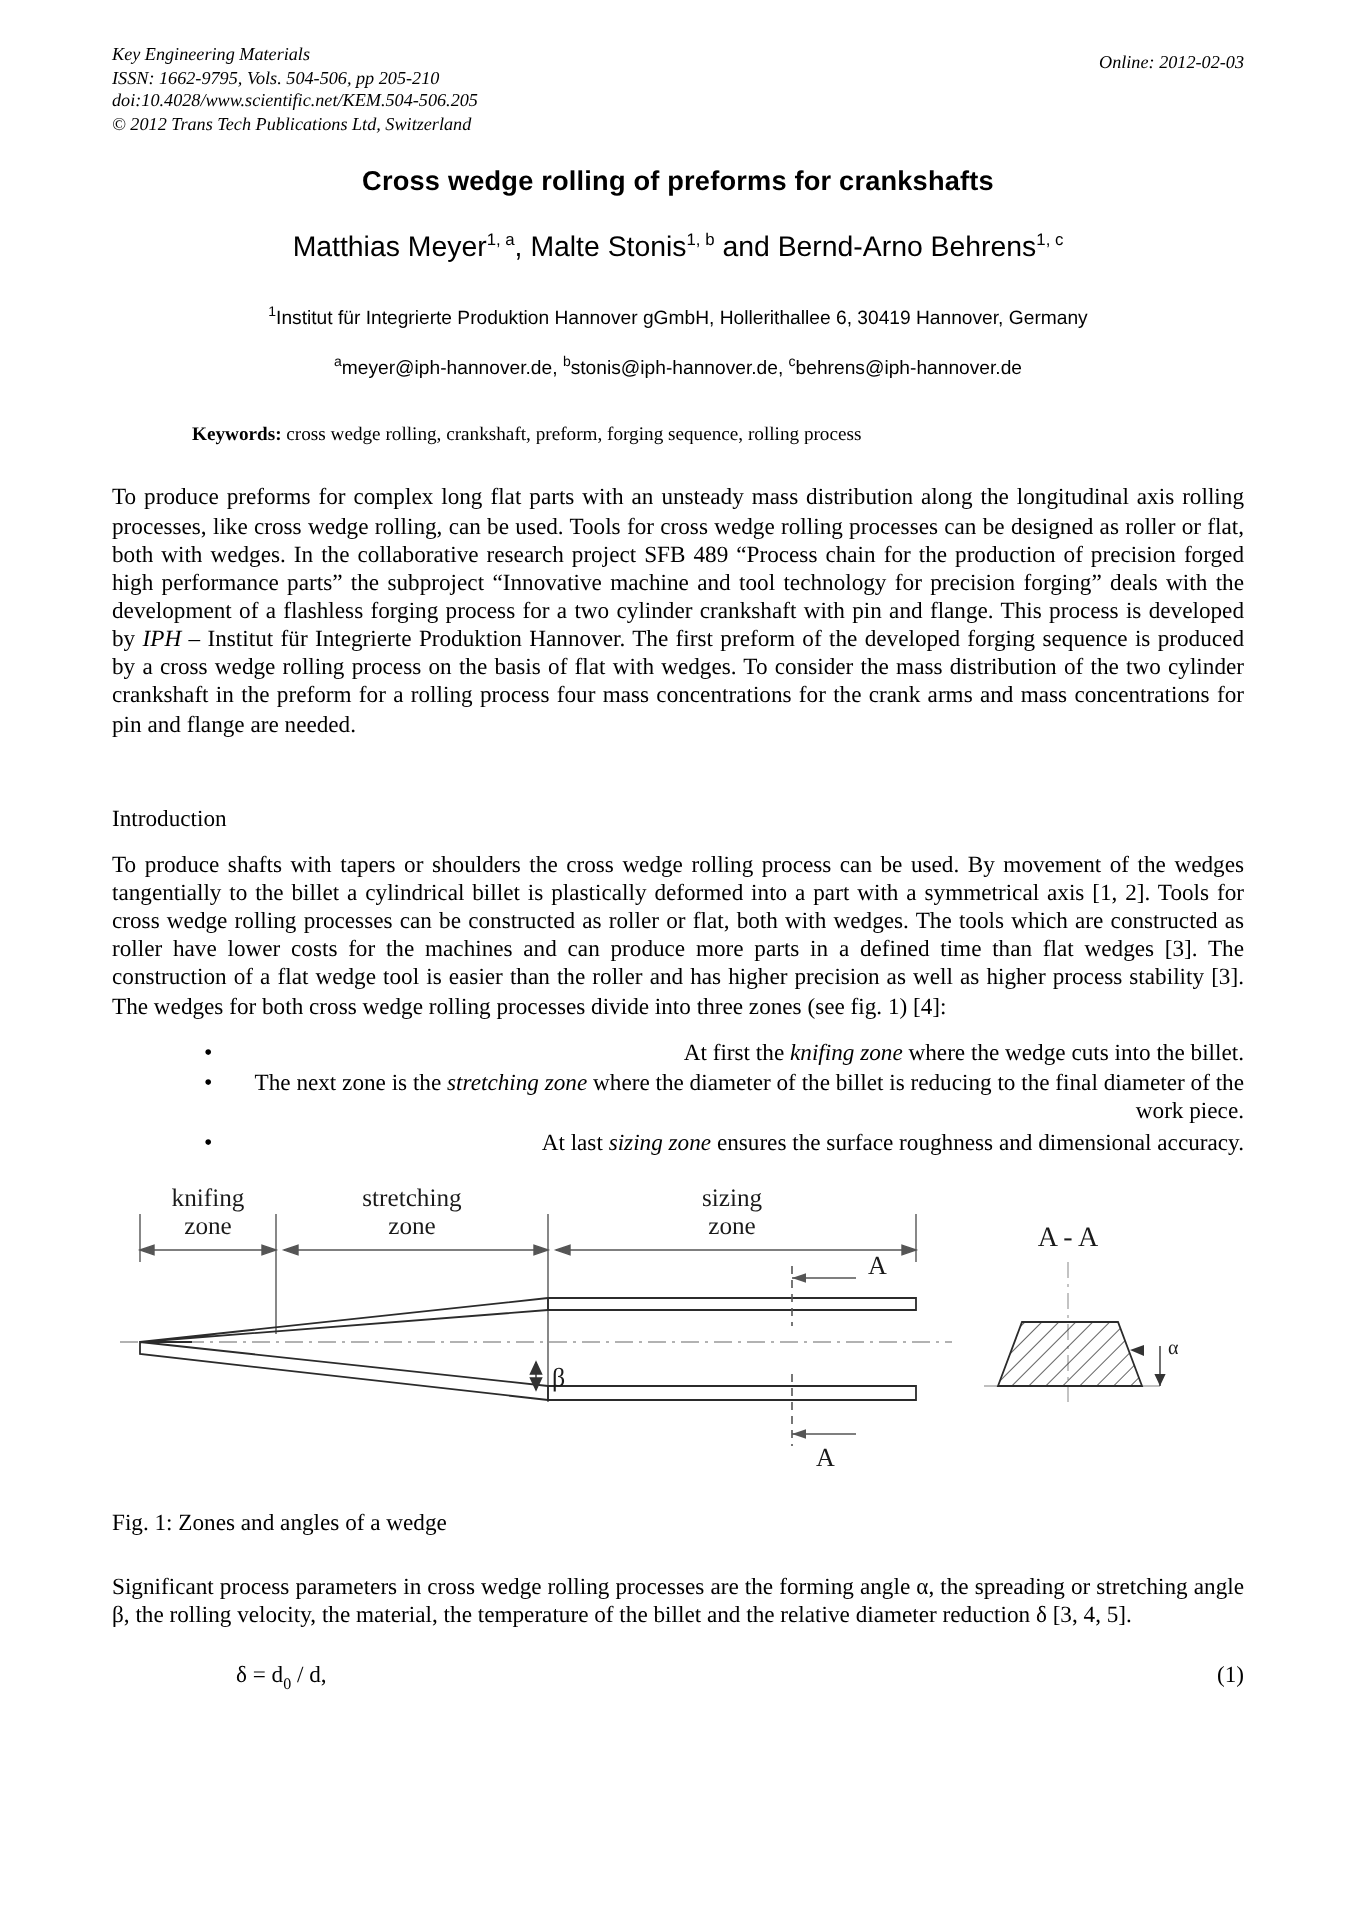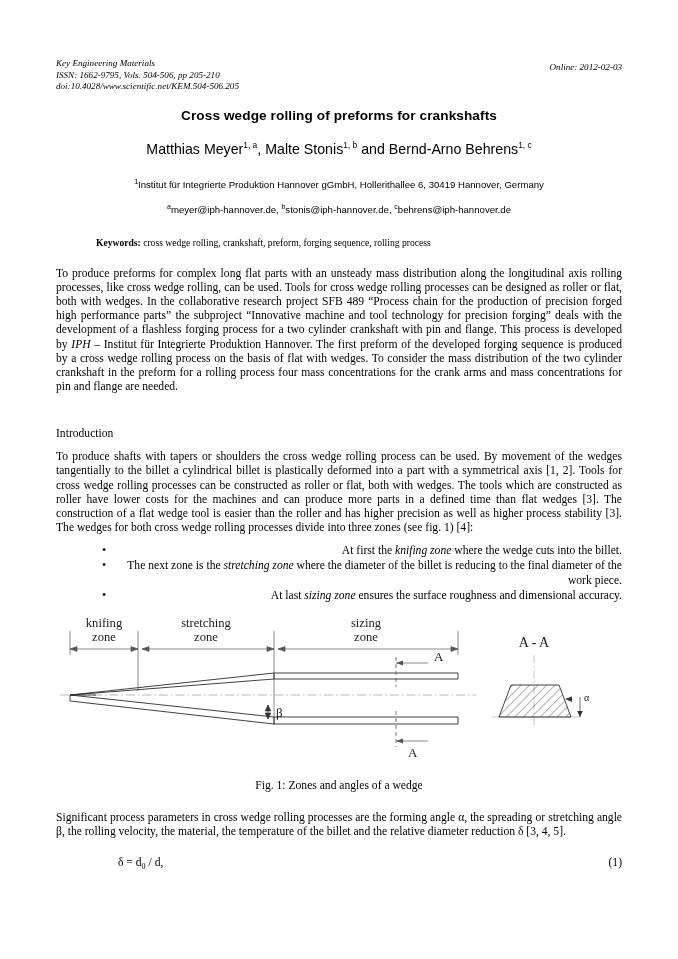--- a/index.html
+++ b/index.html
@@ -30,21 +30,21 @@
   }
 
   
   .journal-header {
     position: relative;
     font-style: italic;
     font-size: 9.1px;
     line-height: 11.6px;
     font-family: "Liberation Serif", serif;
   }
-  .journal-header .left-block { width: 400px; margin-top: 36px; }
+  .journal-header .left-block { width: 400px; }
   .journal-header .online-date {
     position: absolute;
     right: 0;
     top: 4px;
     font-style: italic;
     font-size: 9.1px;
     white-space: nowrap;
   }
 
   
@@ -149,21 +149,20 @@
 
   
   .figure-wrap {
     position: relative;
     width: 566px;
     height: 158px;
     margin-top: 12px;
   }
   .figure-svg { display: block; }
   .figure-caption {
-    text-align: center;
     font-family: "Liberation Serif", serif;
     font-size: 11.6px;
     margin-top: 6px;
   }
 
   
   .equation-row {
     position: relative;
     font-family: "Liberation Serif", serif;
     font-size: 11.6px;
@@ -190,20 +189,21 @@
 <body>
 
 <div class="page">
   <div class="content">
 
     <div class="journal-header">
       <div class="left-block">
         <div>Key Engineering Materials</div>
         <div>ISSN: 1662-9795, Vols. 504-506, pp 205-210</div>
         <div>doi:10.4028/www.scientific.net/KEM.504-506.205</div>
+        <div>© 2012 Trans Tech Publications Ltd, Switzerland</div>
       </div>
       <div class="online-date">Online: 2012-02-03</div>
     </div>
 
     <div class="paper-title">Cross wedge rolling of preforms for crankshafts</div>
 
     <div class="authors">
       <span>Matthias Meyer</span><sup>1, a</sup><span>, </span><span>Malte Stonis</span><sup>1, b</sup><span> and </span><span>Bernd-Arno Behrens</span><sup>1, c</sup>
     </div>
 

